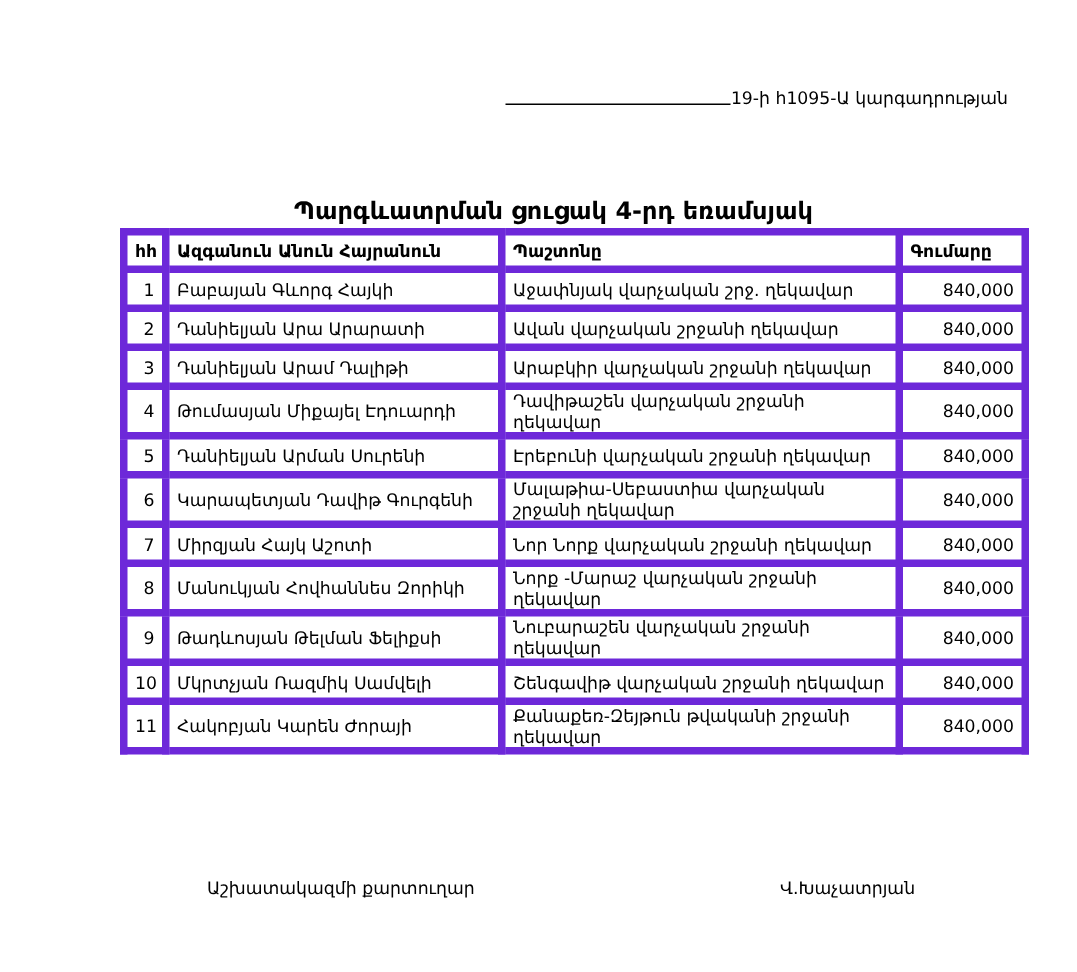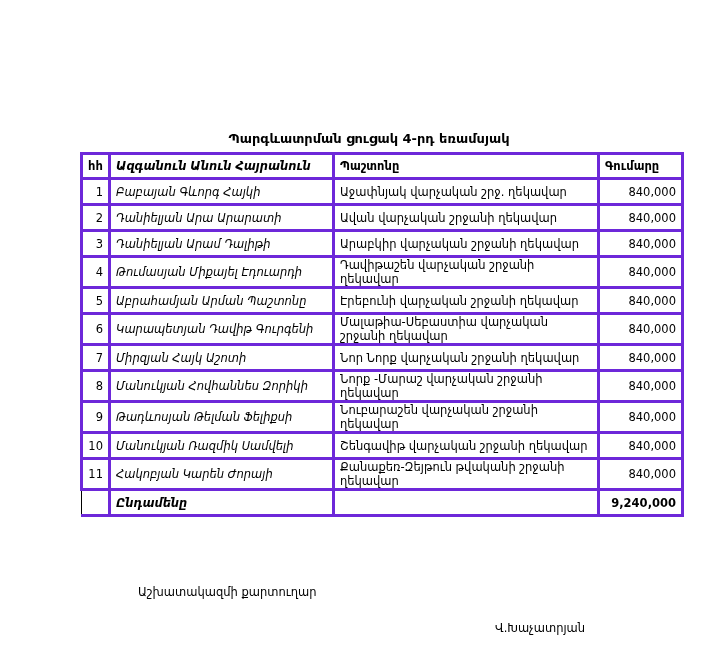--- a/index.html
+++ b/index.html
@@ -37,49 +37,49 @@
     width: 150px;
     height: 12px;
     vertical-align: -1px;
   }
   .doc-title {
     position: absolute;
     top: 131px;
     left: 0;
     width: 718px;
     text-align: center;
-    font-size: 13px;
+    font-size: 16px;
     font-weight: bold;
     padding-left: 20px;
     box-sizing: border-box;
   }
   table.main {
     position: absolute;
     top: 152px;
     left: 80px;
     width: 592px;
     border-collapse: collapse;
     table-layout: fixed;
     font-size: 11.5px;
   }
   table.main th, table.main td {
-    border: 3px solid #6d28d9;
+    border: 5px solid #6d28d9;
     padding: 0 5px;
     vertical-align: middle;
     line-height: 14px;
     height: 26px;
     box-sizing: border-box;
   }
   table.main thead th {
     font-weight: bold;
     text-align: left;
     height: 25px;
   }
   .col-nn { width: 28px; text-align: right; }
-  .col-name { width: 224px; font-style: italic; }
+  .col-name { width: 224px; }
   .col-post { width: 265px; }
   .col-sum { width: 84px; text-align: right; margin-left: 16px; }
   th.col-nn { text-align: left; }
   th.col-sum { text-align: left; }
   .total-row td {
     font-weight: bold;
     height: 29px;
   }
   .total-row td.empty { border-left: 1px solid #000; }
   .footer {
@@ -91,32 +91,32 @@
   }
   .footer .left {
     position: absolute;
     left: 118px;
     top: 0;
     white-space: nowrap;
     margin-left: 20px;
   }
   .footer .right {
     position: absolute;
-    left: 495px;
+    left: 520px;
     top: 0;
     white-space: nowrap;
-    margin-top: 36px;
   }
 </style>
 </head>
 <body>
 
 <div class="page">
 
   <div class="header-block">
+    <div><span class="underline-run"></span><span>19-ի հ1095-Ա   կարգադրության</span></div>
   </div>
 
   <div class="doc-title">Պարգևատրման ցուցակ 4-րդ եռամսյակ</div>
 
   <table class="main">
     <thead>
       <tr>
         <th class="col-nn">հհ</th>
         <th class="col-name">Ազգանուն Անուն Հայրանուն</th>
         <th class="col-post">Պաշտոնը</th>
@@ -143,21 +143,21 @@
         <td class="col-sum">840,000</td>
       </tr>
       <tr>
         <td class="col-nn">4</td>
         <td class="col-name">Թումասյան Միքայել Էդուարդի</td>
         <td class="col-post">Դավիթաշեն վարչական շրջանի ղեկավար</td>
         <td class="col-sum">840,000</td>
       </tr>
       <tr>
         <td class="col-nn">5</td>
-        <td class="col-name">Աբրահամյան Արման Պաշտոնը</td>
+        <td class="col-name">Դանիելյան Արման Սուրենի</td>
         <td class="col-post">Էրեբունի վարչական շրջանի ղեկավար</td>
         <td class="col-sum">840,000</td>
       </tr>
       <tr>
         <td class="col-nn">6</td>
         <td class="col-name">Կարապետյան Դավիթ Գուրգենի</td>
         <td class="col-post">Մալաթիա-Սեբաստիա վարչական շրջանի ղեկավար</td>
         <td class="col-sum">840,000</td>
       </tr>
       <tr>
@@ -173,35 +173,29 @@
         <td class="col-sum">840,000</td>
       </tr>
       <tr>
         <td class="col-nn">9</td>
         <td class="col-name">Թադևոսյան Թելման Ֆելիքսի</td>
         <td class="col-post">Նուբարաշեն վարչական շրջանի ղեկավար</td>
         <td class="col-sum">840,000</td>
       </tr>
       <tr>
         <td class="col-nn">10</td>
-        <td class="col-name">Մանուկյան Ռազմիկ Սամվելի</td>
+        <td class="col-name">Մկրտչյան Ռազմիկ Սամվելի</td>
         <td class="col-post">Շենգավիթ վարչական շրջանի ղեկավար</td>
         <td class="col-sum">840,000</td>
       </tr>
       <tr>
         <td class="col-nn">11</td>
         <td class="col-name">Հակոբյան Կարեն Ժորայի</td>
         <td class="col-post">Քանաքեռ-Զեյթուն թվականի շրջանի ղեկավար</td>
         <td class="col-sum">840,000</td>
-      </tr>
-      <tr class="total-row">
-        <td class="col-nn empty"></td>
-        <td class="col-name">Ընդամենը</td>
-        <td class="col-post"></td>
-        <td class="col-sum">9,240,000</td>
       </tr>
     </tbody>
   </table>
 
   <div class="footer">
     <div class="left">Աշխատակազմի քարտուղար</div>
     <div class="right">Վ.Խաչատրյան</div>
   </div>
 
 </div>

